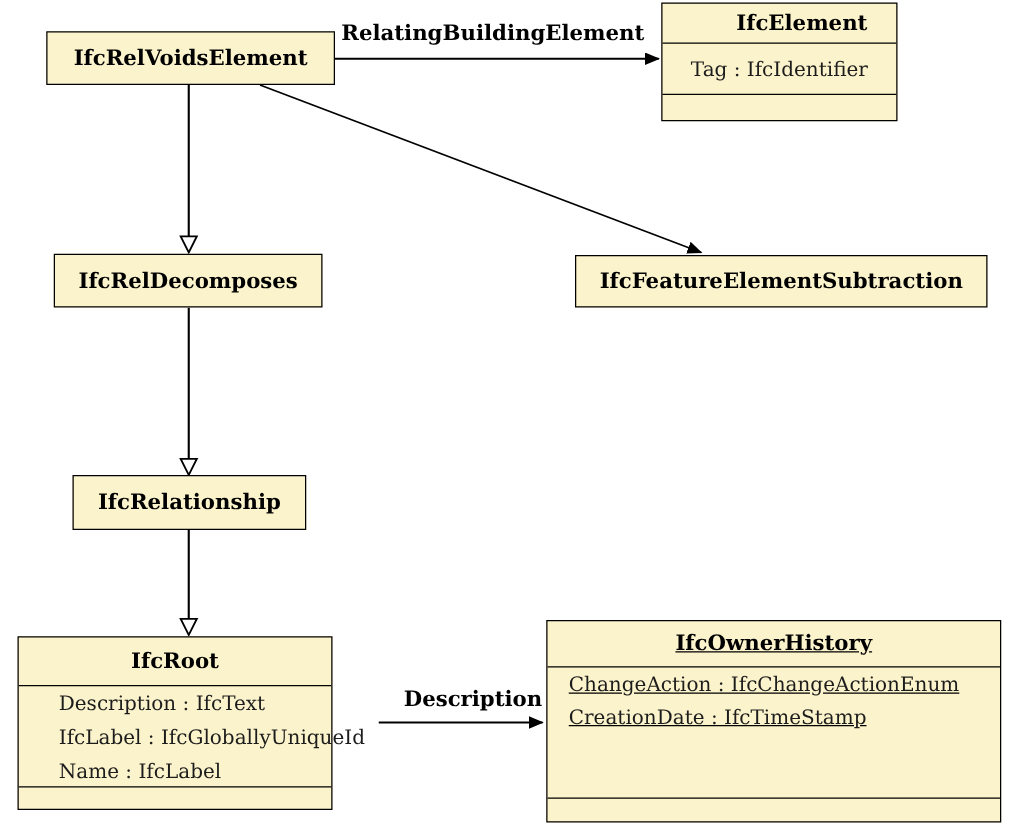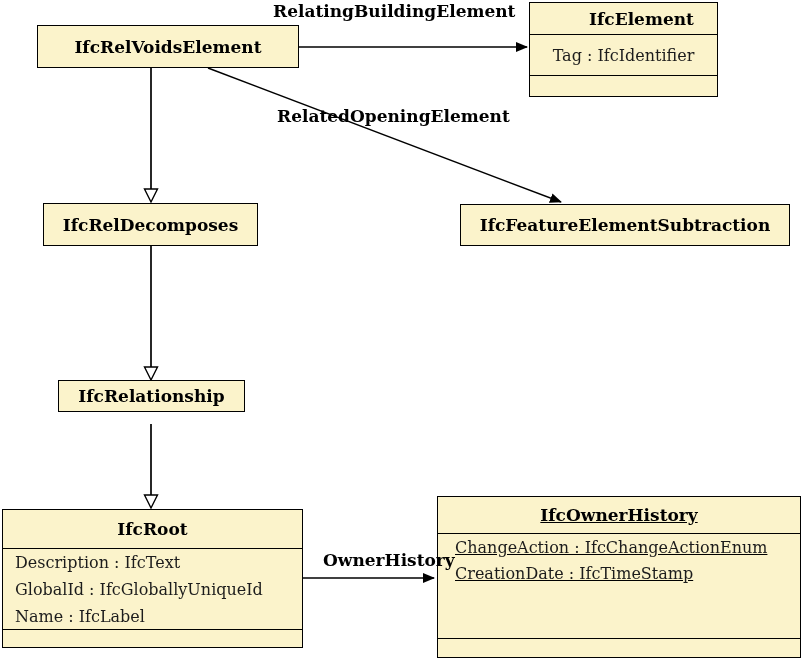--- a/index.html
+++ b/index.html
@@ -53,34 +53,34 @@
     flex: 1;
   }
   .edge-label {
     position: absolute;
     font-weight: bold;
     font-size: 17px;
     color: #000000;
     white-space: nowrap;
   }
   
-  #box-relvoids      { left: 37px;  top: 25px;  width: 262px; height: 43px; }
+  #box-relvoids      { left: 37px;  top: 25px;  width: 231px; height: 43px; }
   #box-element       { left: 529px; top: 2px;   width: 189px; height: 95px; }
   #box-element .cls-title  { height: 31px; padding-left: 36px; }
   #box-element .cls-attrs  { height: 41px; }
   #box-reldecomposes { left: 43px;  top: 203px; width: 215px; height: 43px; }
   #box-featuresub    { left: 460px; top: 204px; width: 330px; height: 42px; }
-  #box-relationship  { left: 58px;  top: 380px; width: 187px; height: 32px; }
-  #box-root          { left: 2px;   top: 509px; width: 301px; height: 139px; justify-content: flex-end; }
+  #box-relationship  { left: 58px;  top: 380px; width: 187px; height: 44px; }
+  #box-root          { left: 14px;   top: 509px; width: 252px; height: 139px; justify-content: flex-end; }
   #box-root .cls-title     { height: 38px; }
-  #box-root .cls-attrs     { height: 81px; line-height: 27px; padding-left: 12px; }
+  #box-root .cls-attrs     { height: 81px; line-height: 27px; padding-left: 32px; }
   #box-ownerhistory  { left: 437px; top: 496px; width: 364px; height: 162px; text-decoration: underline; }
   #box-ownerhistory .cls-title { height: 36px; }
   #box-ownerhistory .cls-attrs { height: 105px; line-height: 26px; padding-left: 17px; padding-top: 1px; }
-  #label-relating { left: 273px; top: 1px; }
+  #label-relating { left: 273px; top: 17px; }
   #label-related  { left: 277px; top: 106px; }
   #label-owner    { left: 323px; top: 550px; }
 </style>
 </head>
 <body>
 
 <div id="canvas">
 
   <svg id="edges" viewBox="0 0 808 661" xmlns="http://www.w3.org/2000/svg">
     <defs>
@@ -126,32 +126,31 @@
   </div>
 
   <div class="cls" id="box-relationship">
     <div class="cls-title">IfcRelationship</div>
   </div>
 
   <div class="cls" id="box-root">
     <div class="cls-title fixed">IfcRoot</div>
     <div class="cls-attrs">
       <div class="attr-row">Description : IfcText</div>
-      <div class="attr-row">GlobalId : IfcGloballyUniqueId</div>
+      <div class="attr-row">IfcLabel : IfcGloballyUniqueId</div>
       <div class="attr-row">Name : IfcLabel</div>
     </div>
     <div class="cls-empty"></div>
   </div>
 
   <div class="cls" id="box-ownerhistory">
     <div class="cls-title fixed">IfcOwnerHistory</div>
     <div class="cls-attrs">
       <div class="attr-row">ChangeAction : IfcChangeActionEnum</div>
       <div class="attr-row">CreationDate : IfcTimeStamp</div>
     </div>
     <div class="cls-empty"></div>
   </div>
 
   <div class="edge-label" id="label-relating">RelatingBuildingElement</div>
-  <div class="edge-label" id="label-related">RelatedOpeningElement</div>
-  <div class="edge-label" id="label-owner">OwnerHistory</div>
+  <div class="edge-label" id="label-owner">Description</div>
 
 </div>
 
 </body></html>

